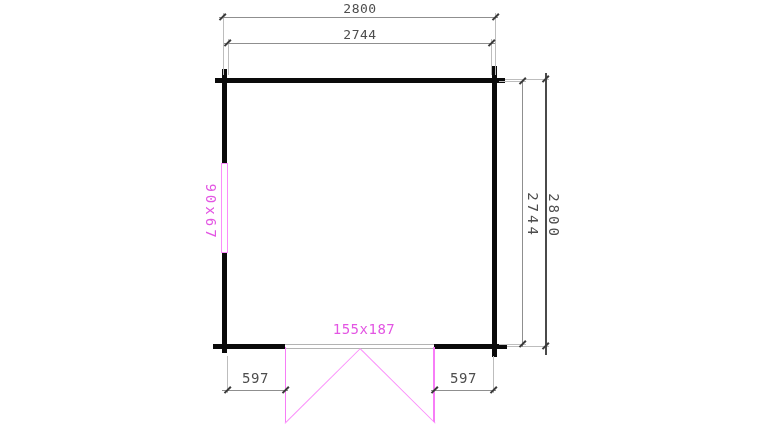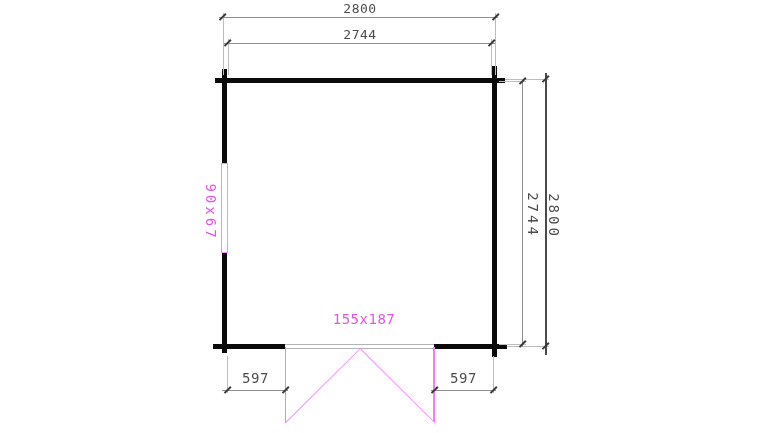--- a/index.html
+++ b/index.html
@@ -34,21 +34,21 @@
 
   <div class="window" style="left:221px;top:163px;width:7px;height:90px;"></div>
   <div class="dimtext pinktext rot" style="left:211px;top:212px;">90x67</div>
 
   <div class="sill" style="left:285px;top:344px;width:149px;height:1px;"></div>
   <div class="sill" style="left:285px;top:348px;width:149px;height:1px;"></div>
   <div class="pinkline" style="left:284.5px;top:347px;width:1.5px;height:75px;"></div>
   <div class="pinkline" style="left:433px;top:347px;width:1.5px;height:75px;"></div>
   <div class="swing" style="left:359.5px;top:347.5px;transform:rotate(44.8deg);"></div>
   <div class="swing" style="left:359.5px;top:347.5px;transform:rotate(135.2deg);"></div>
-  <div class="dimtext dimtext14 pinktext" style="left:304px;top:312px;width:120px;">155x187</div>
+  <div class="dimtext dimtext14 pinktext" style="left:304px;top:322px;width:120px;">155x187</div>
 
   <div class="dimline" style="left:219px;top:16.5px;width:279px;height:1px;"></div>
   <div class="dimline" style="left:224px;top:42.5px;width:271px;height:1px;"></div>
   <div class="extline" style="left:222.5px;top:13px;width:1px;height:62px;"></div>
   <div class="extline" style="left:227.5px;top:39px;width:1px;height:36px;"></div>
   <div class="extline" style="left:494.5px;top:13px;width:1px;height:62px;"></div>
   <div class="extline" style="left:491px;top:39px;width:1px;height:36px;"></div>
   <div class="tick" style="left:218px;top:15.7px;"></div>
   <div class="tick" style="left:490.5px;top:15.7px;"></div>
   <div class="tick" style="left:223px;top:41.7px;"></div>

